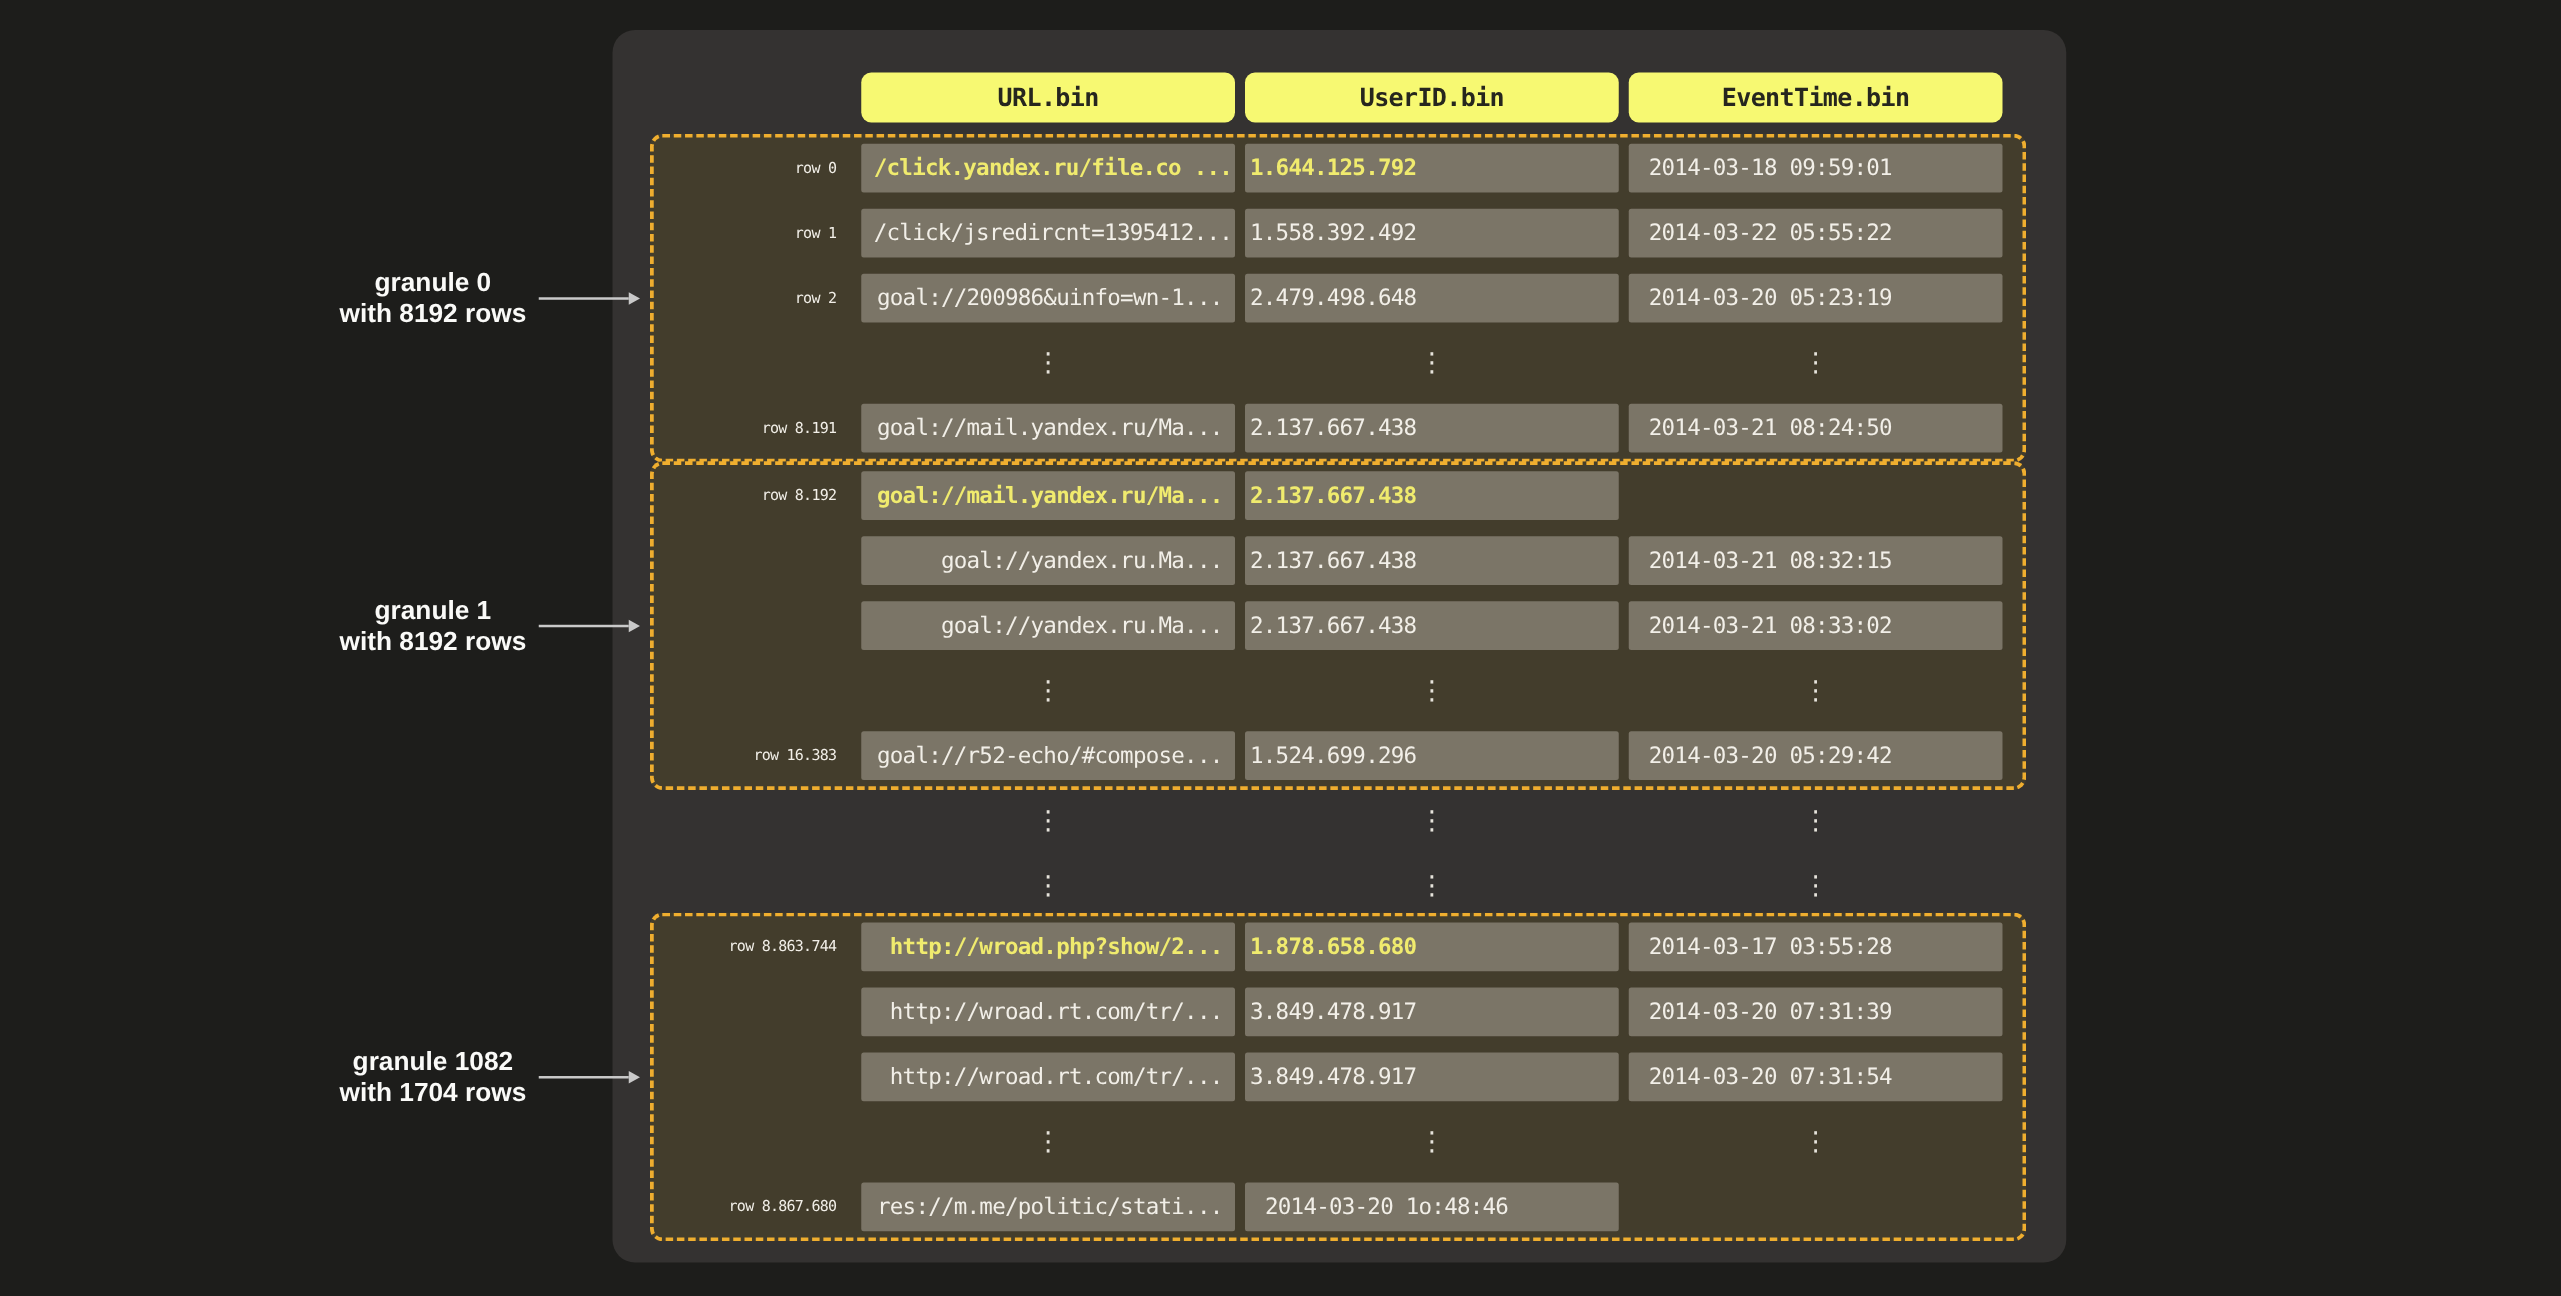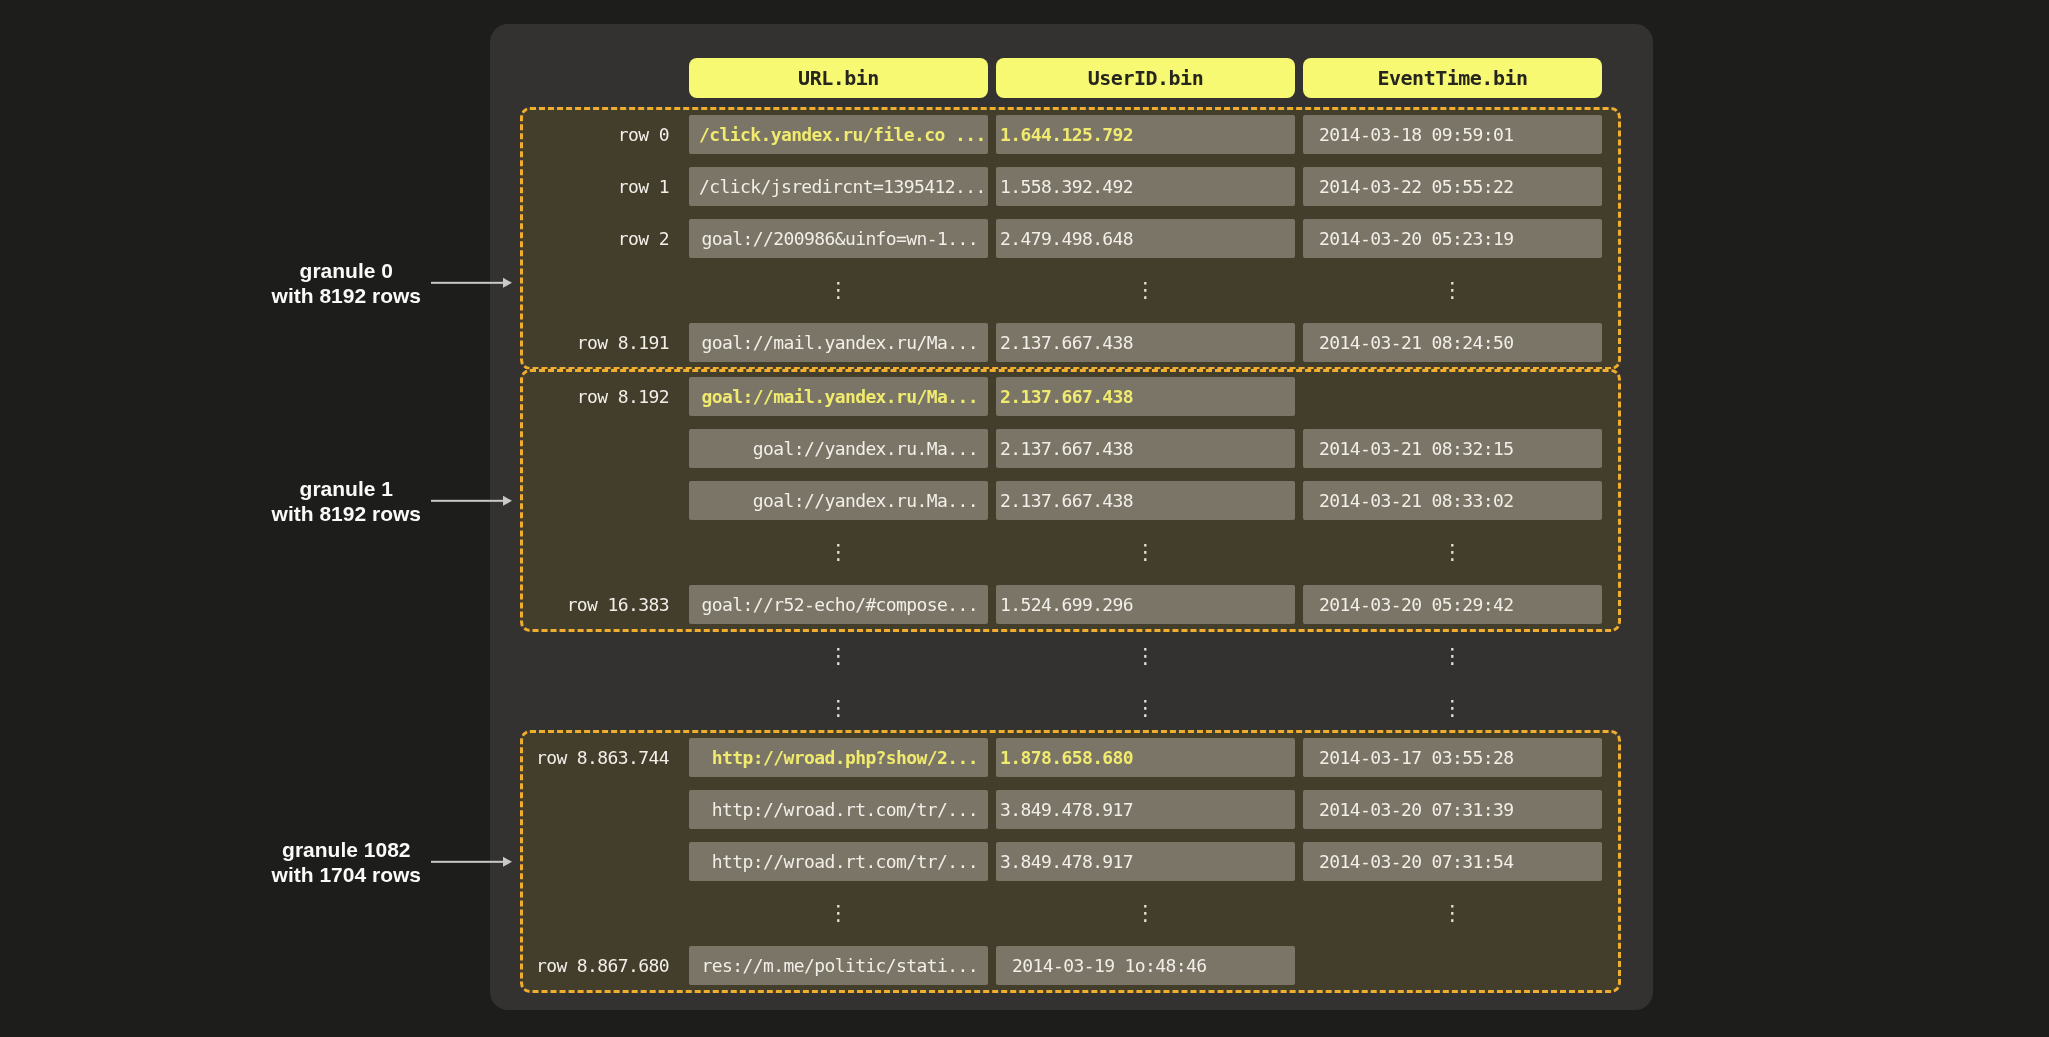--- a/index.html
+++ b/index.html
@@ -36,21 +36,21 @@
   .gpos-1{top:345px}
   .gpos-2{top:706px}
 
   
   .gaprows{position:absolute;top:610px;left:30px;width:1101px;box-sizing:border-box;
            border:3px solid transparent;display:flex;flex-direction:column;gap:13px;}
 
   
   .g-row{display:grid;grid-template-columns:158px 299px 299px 299px;column-gap:8px;height:39px;}
   .rlabel{text-align:right;padding-right:12px;line-height:39px;overflow:hidden;white-space:nowrap;
-          font-family:"DejaVu Sans Mono",monospace;font-size:18px;letter-spacing:-0.6px;color:var(--cell-text);}
+          font-family:"DejaVu Sans Mono",monospace;font-size:12px;letter-spacing:-0.6px;color:var(--cell-text);}
   .cell{background:var(--cell-bg);height:39px;line-height:39px;box-sizing:border-box;border-radius:2px;
         font-family:"DejaVu Sans Mono",monospace;font-size:18px;letter-spacing:-0.6px;
         color:var(--cell-text);white-space:nowrap;overflow:hidden;}
   .c-url{text-align:right;padding:0 10px;}
   .c-uid{text-align:left;padding:0 4px;}
   .c-time{text-align:left;padding:0 16px;}
   .cell.hl{color:var(--highlight-text);font-weight:700;}
 
   .dots{text-align:center;line-height:39px;font-size:21px;color:#e6e3db;
         font-family:"DejaVu Sans",sans-serif;}
@@ -165,40 +165,40 @@
   </div>
           <div class="g-row">
     <div class="rlabel"></div>
     <div class="dots">⋮</div>
     <div class="dots">⋮</div>
     <div class="dots">⋮</div>
   </div>
           <div class="g-row">
     <div class="rlabel">row 8.867.680</div>
     <div class="cell c-url">res://m.me/politic/stati...</div>
-    <div class="cell c-time">2014-03-19 1o:48:46</div>
+    <div class="cell c-time">2014-03-20 1o:48:46</div>
   </div>
         </div>
       </div>
     <div class="gaprows" id="gap-rows">
         <div class="g-row">
     <div class="rlabel"></div>
     <div class="dots">⋮</div>
     <div class="dots">⋮</div>
     <div class="dots">⋮</div>
   </div>
         <div class="g-row">
     <div class="rlabel"></div>
     <div class="dots">⋮</div>
     <div class="dots">⋮</div>
     <div class="dots">⋮</div>
   </div>
       </div>
   </div>
-<div class="glabel" style="top: 238.5px; margin-top: 44px;">
+<div class="glabel" style="top: 238.5px;">
     <div class="gltext">
       <div class="l1">granule 0</div>
       <div class="l2">with 8192 rows</div>
     </div>
     <div class="arrow">
       <span class="aline"></span>
         <span class="ahead"></span>
     </div>
   </div>
     <div class="glabel" style="top: 500.5px;">

